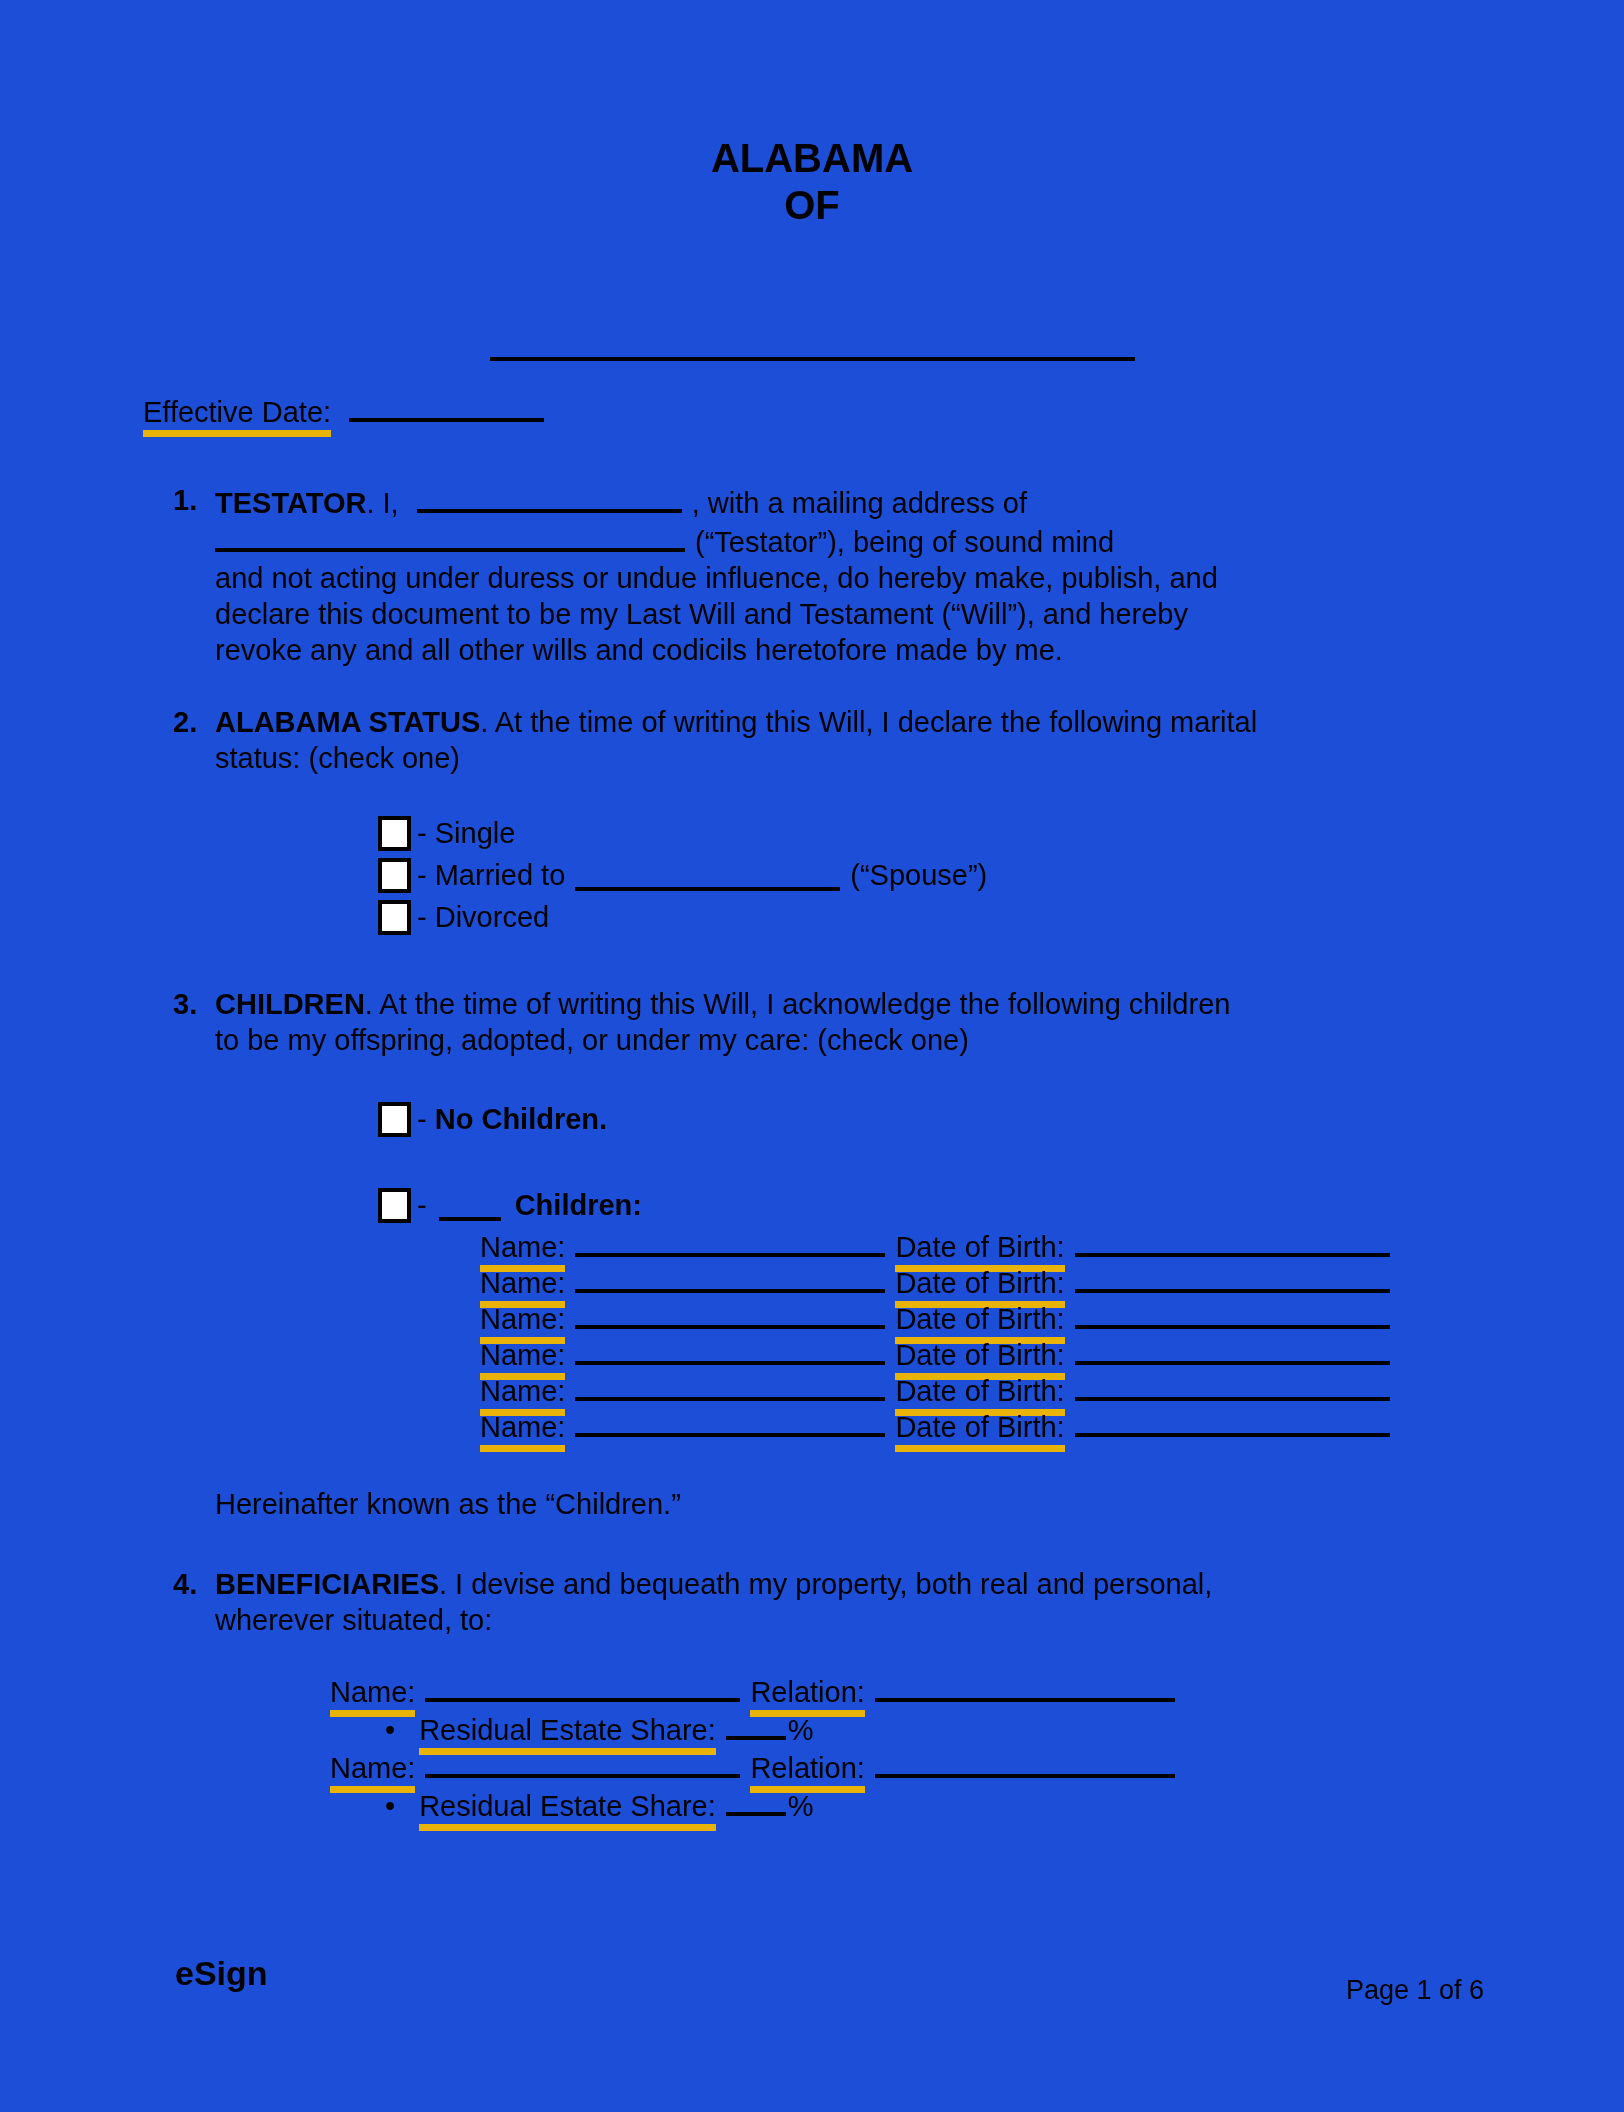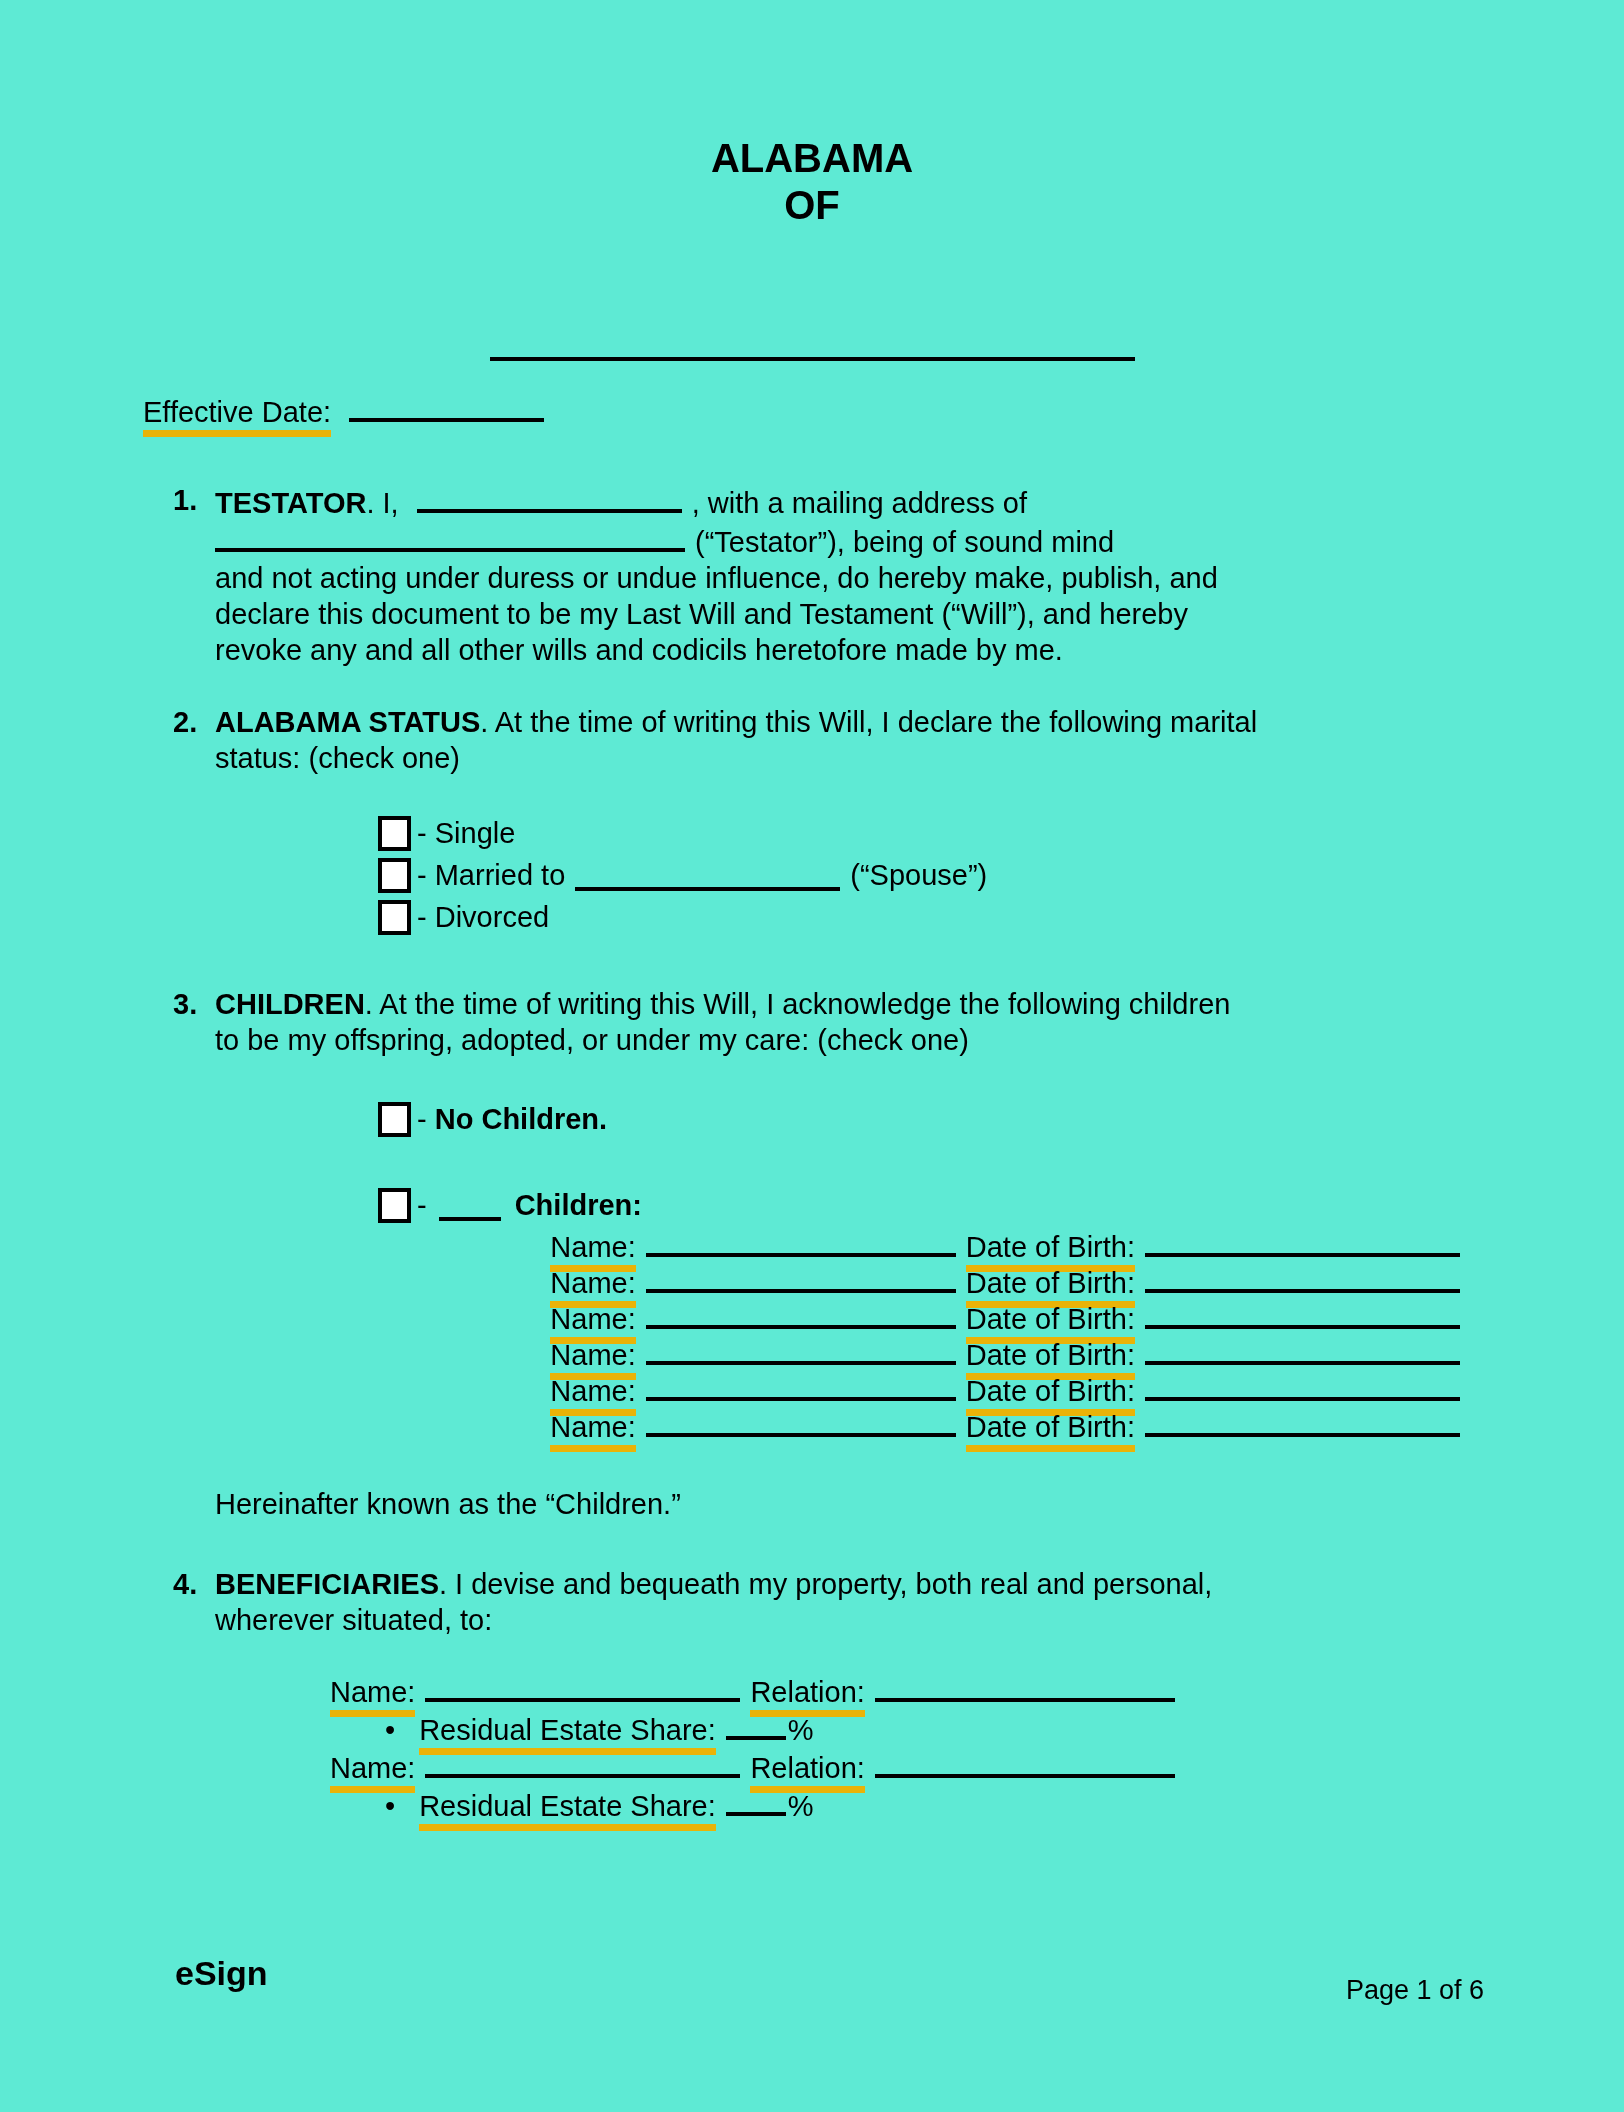--- a/index.html
+++ b/index.html
@@ -1,19 +1,19 @@
 <!DOCTYPE html>
 <html><head>
 <meta charset="utf-8">
 <style>
   html,body{margin:0;padding:0;background:#ffffff;}
   .page{
     position:relative;
     width:1624px;height:2112px;
-    background:#5eead4;color:#000;
+    background:#1d4ed8;color:#000;
     font-family:"Liberation Sans","DejaVu Sans",sans-serif;
     font-size:29px;line-height:36px;
     overflow:hidden;
   }
   .b{font-weight:bold;}
   .ul{border-bottom:7px solid #eab308;padding-bottom:2px;}
   .blank{
     display:inline-block;
     border-bottom:4px solid #000;
     height:27px;
@@ -51,21 +51,21 @@
     width:25px;height:27px;
     border:4px solid #000;
     margin-right:6px;
     background:#fff;
   }
   .opt-label{white-space:nowrap;}
 
   .child-opt-1{margin-left:163px;margin-top:40px;}
   .child-opt-2{margin-left:163px;margin-top:44px;}
   .child-rows{margin-left:265px;}
-  .child-row{height:36px;white-space:nowrap;text-align:right;}
+  .child-row{height:36px;white-space:nowrap;}
   .hereinafter{margin-top:44px;}
 
   .bene{margin-left:115px;margin-top:33px;}
   .bene-row{height:38px;white-space:nowrap;}
   .bullet-row{height:38px;padding-left:55px;white-space:nowrap;}
   .dot{display:inline-block;margin-right:24px;font-size:29px;}
 
   .footer-brand{position:absolute;left:175px;top:1955px;font-weight:bold;font-size:34px;}
   .footer-page{position:absolute;right:140px;top:1972px;font-size:27px;}
 </style>

